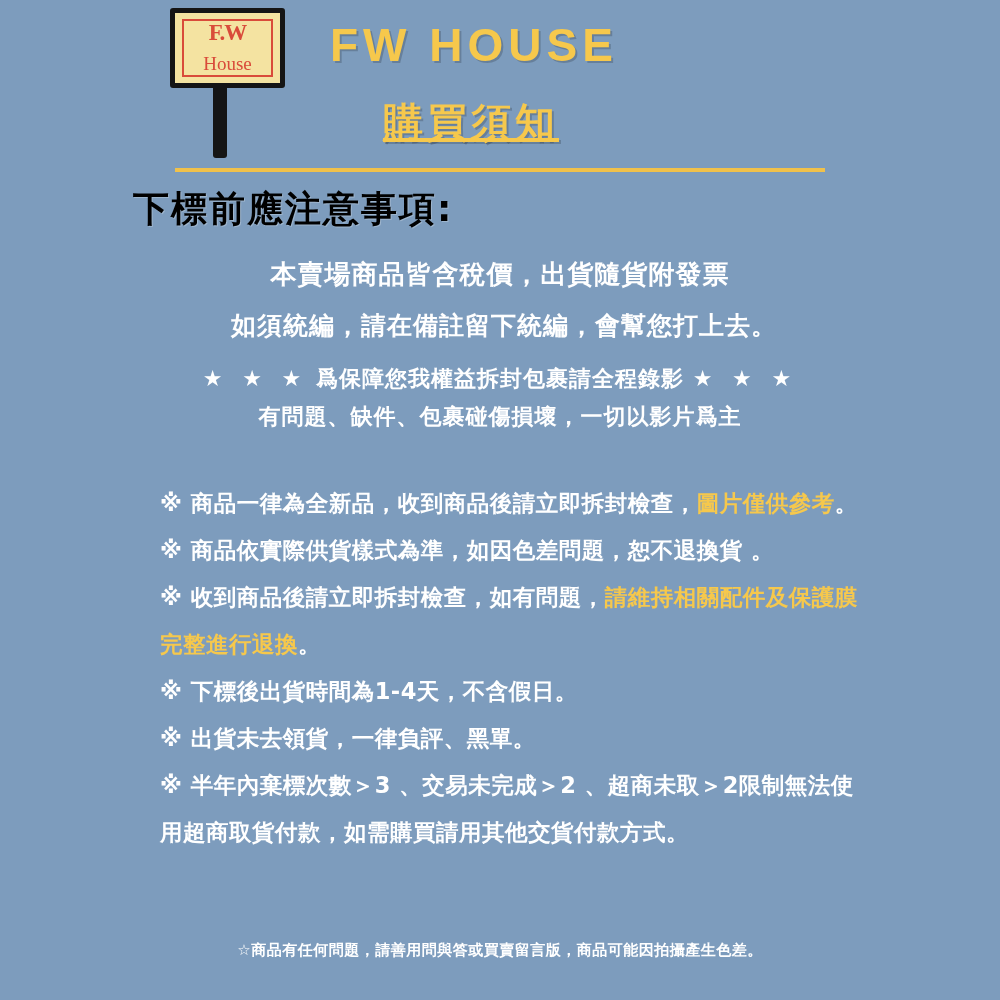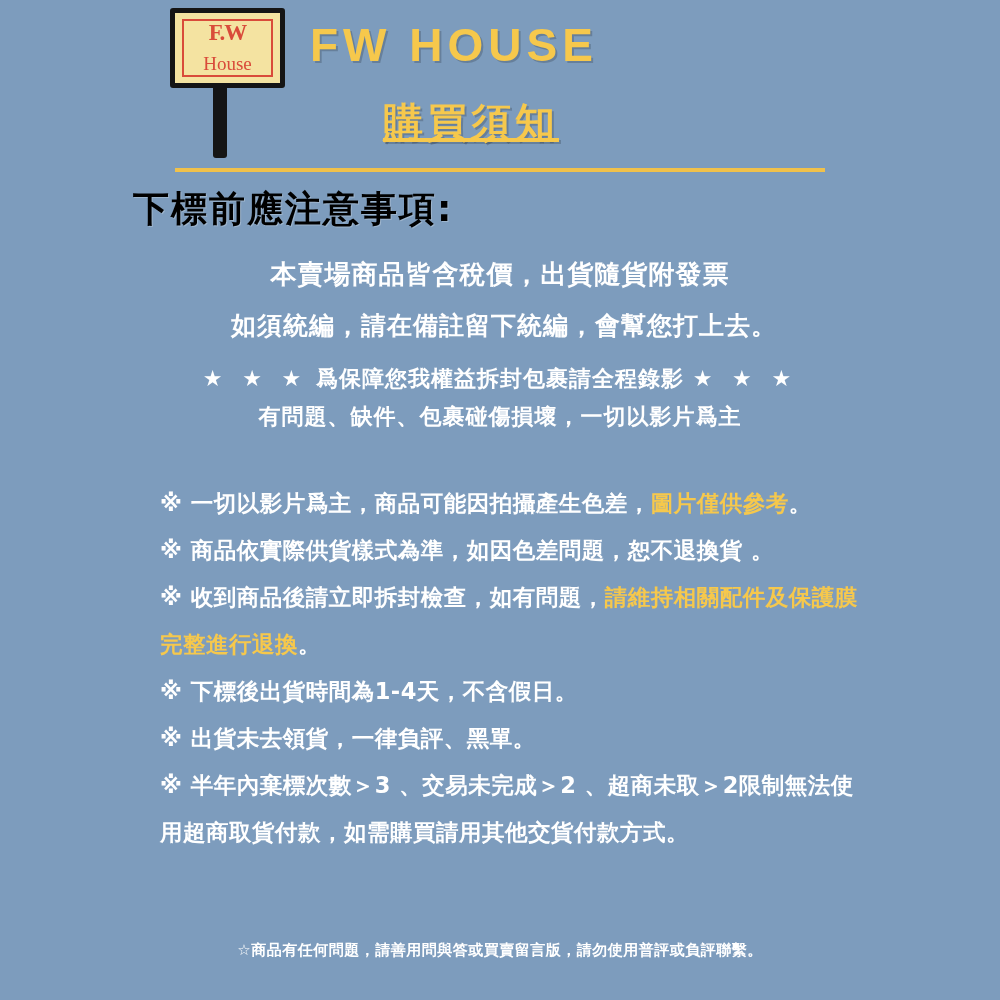--- a/index.html
+++ b/index.html
@@ -79,21 +79,21 @@
     position: absolute;
     left: 43px;
     top: 78px;
     width: 14px;
     height: 72px;
     background: #151515;
     border-radius: 0 0 3px 3px;
   }
   .brand {
     position: absolute;
-    left: 310px;
+    left: 330px;
     top: 18px;
     color: #f6c84c;
     font-family: "Liberation Sans", sans-serif;
     font-weight: bold;
     font-size: 46px;
     letter-spacing: 5px;
     text-shadow: 2px 2px 0 rgba(0,0,0,0.18);
   }
   .subtitle {
     position: absolute;
@@ -218,21 +218,21 @@
       <span class="sym">★ ★ ★</span>
       <span>爲保障您我權益拆封包裹請全程錄影</span>
       <span class="sym">★ ★ ★</span>
     </div>
     <div>有問題、缺件、包裹碰傷損壞，一切以影片爲主</div>
   </div>
 
   <div class="rules">
     <span class="item">
       <span>※</span>
-      <span>一切以影片爲主，商品可能因拍攝產生色差，</span><span class="hl">圖片僅供參考</span><span>。</span>
+      <span>商品一律為全新品，收到商品後請立即拆封檢查，</span><span class="hl">圖片僅供參考</span><span>。</span>
     </span>
     <span class="item">
       <span>※</span>
       <span>商品依實際供貨樣式為準，如因色差問題，恕不退換貨 。</span>
     </span>
     <span class="item">
       <span>※</span>
       <span>收到商品後請立即拆封檢查，如有問題，</span><span class="hl">請維持相關配件及保護膜完整進行退換</span><span>。</span>
     </span>
     <span class="item">
@@ -242,14 +242,14 @@
     <span class="item">
       <span>※</span>
       <span>出貨未去領貨，一律負評、黑單。</span>
     </span>
     <span class="item">
       <span>※</span>
       <span>半年內棄標次數＞3 、交易未完成＞2 、超商未取＞2限制無法使用超商取貨付款，如需購買請用其他交貨付款方式。</span>
     </span>
   </div>
 
-  <div class="footer-note">☆商品有任何問題，請善用問與答或買賣留言版，請勿使用普評或負評聯繫。</div>
+  <div class="footer-note">☆商品有任何問題，請善用問與答或買賣留言版，商品可能因拍攝產生色差。</div>
 </div>
 
 </body></html>

